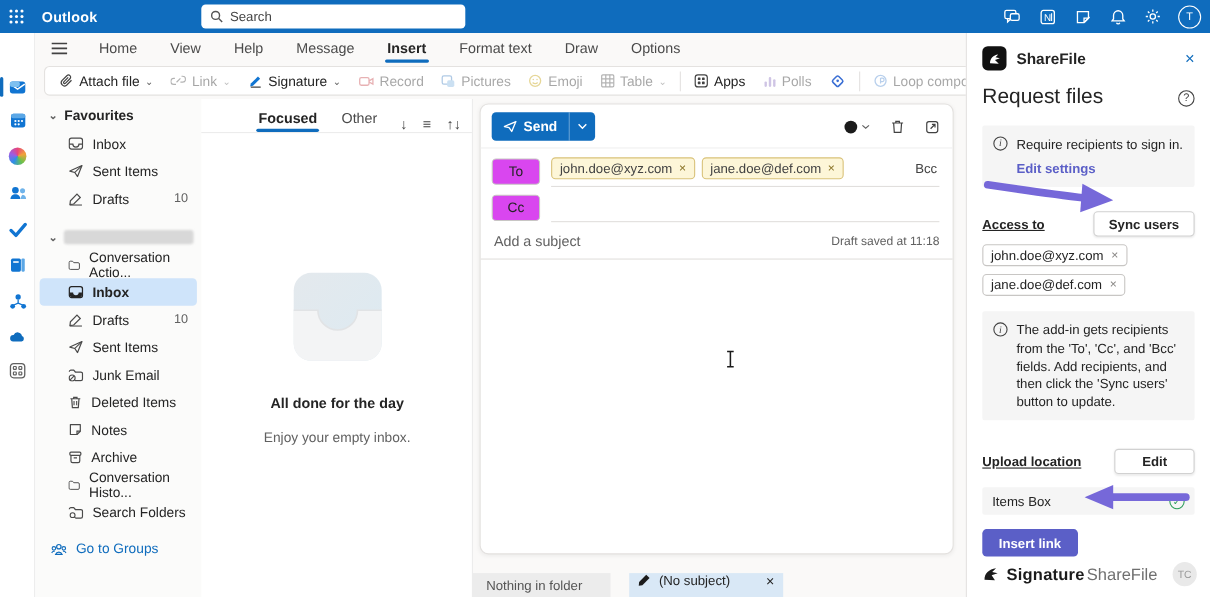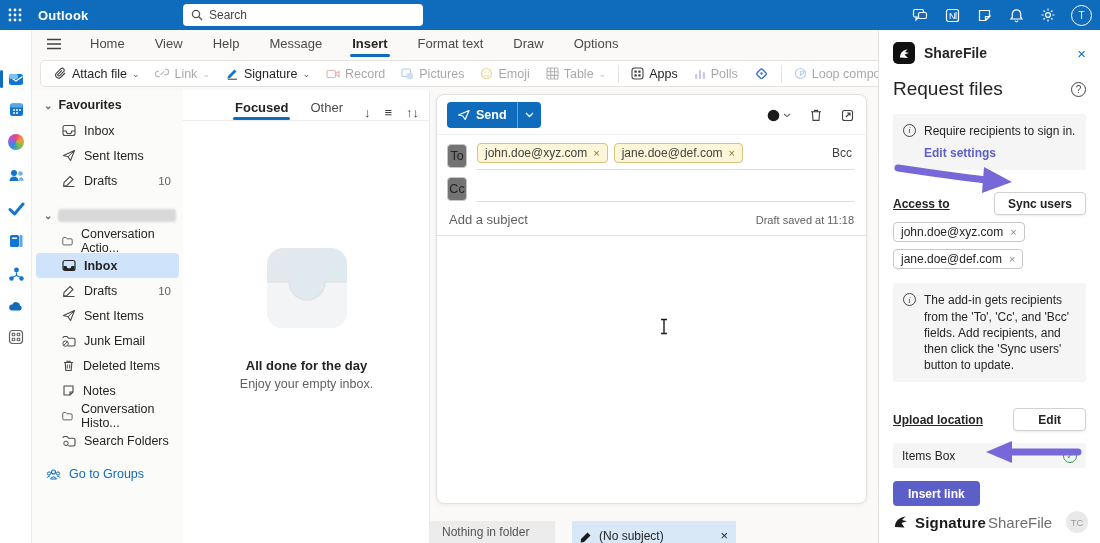--- a/index.html
+++ b/index.html
@@ -50,45 +50,45 @@
   
   .msglist { position:absolute; left:183px; top:90px; width:247px; height:453px; background:#fff; border-right:1px solid #ececec; }
   .ml-hdr { height:31px; border-bottom:1px solid #ececec; display:flex; align-items:flex-end; padding:0 10px 0 50px; gap:18px; font-size:13px; color:#4a4a4a; }
   .ml-tab { cursor:pointer; position:relative; padding:5px 2px; }
   .ml-tab.active { font-weight:bold; color:#242424; }
   .ml-tab.active::after { content:""; position:absolute; left:0; right:0; bottom:0px; height:3px; border-radius:2px; background:#0f6cbd; }
   .ml-icons { margin-left:auto; display:flex; gap:14px; color:#424242; font-size:13px; }
   .ml-icons span { cursor:pointer; }
   .empty { position:absolute; left:0; top:150px; width:247px; text-align:center; }
   .empty-title { font-size:13px; font-weight:bold; color:#242424; margin-top:18px; }
-  .empty-sub { font-size:12.5px; color:#616161; margin-top:4px; }
+  .empty-sub { font-size:12.5px; color:#616161; margin-top:17px; }
 
   
   .compose { position:absolute; left:436px; top:94px; width:431px; height:410px; background:#fff; border:1px solid #e3e1df; border-radius:8px; box-shadow:0 1px 4px rgba(0,0,0,.06); }
   .c-hdr { display:flex; align-items:center; padding:7px 12px 6px 10px; border-bottom:1px solid #f0f0f0; }
   .send-btn { display:flex; align-items:center; background:#0f6cbd; color:#fff; border-radius:4px; height:26px; cursor:pointer; overflow:hidden; }
   .send-main { display:flex; align-items:center; gap:6px; padding:0 10px; font-size:12.5px; font-weight:bold; }
   .send-div { width:1px; height:26px; background:rgba(255,255,255,.35); }
   .send-chev { padding:0 7px; display:flex; align-items:center; }
   .c-hdr-icons { margin-left:auto; display:flex; align-items:center; gap:18px; color:#424242; }
   .c-hdr-icons .ic { cursor:pointer; display:flex; align-items:center; gap:3px; }
   .addr-row { display:flex; align-items:center; padding:6px 12px 0 10px; }
-  .addr-btn { width:20px; height:24px; border:1px solid #c8c6c4; border-radius:4px; background:#737373; font-size:12.5px; color:#242424; display:flex; align-items:center; justify-content:center; cursor:pointer; flex:none; }
+  .addr-btn { width:44px; height:24px; border:1px solid #c8c6c4; border-radius:4px; background:#d946ef; font-size:12.5px; color:#242424; display:flex; align-items:center; justify-content:center; cursor:pointer; flex:none; }
   .addr-field { flex:1; margin-left:10px; border-bottom:1px solid #e1dfdd; display:flex; align-items:center; gap:6px; padding:2px 0 6px 0; min-height:26px; }
   .chip { display:flex; align-items:center; gap:6px; background:#fdf6d8; border:1px solid #d9c27a; border-radius:4px; padding:2px 7px; font-size:12px; color:#424242; cursor:pointer; }
   .chip .x { color:#8a7427; font-size:11px; cursor:pointer; }
   .bcc { margin-left:auto; font-size:12px; color:#424242; cursor:pointer; padding-right:2px; }
   .subj-row { display:flex; align-items:center; padding:10px 12px 8px 12px; border-bottom:1px solid #e1dfdd; }
   .subj-ph { font-size:13px; color:#616161; cursor:text; flex:1; }
   .draft-status { font-size:11px; color:#616161; }
   .c-body { position:relative; height:260px; cursor:text; }
 
   
   .bb-tab1 { position:absolute; left:430px; top:521px; height:22px; background:#ececec; color:#555; font-size:12px; display:flex; align-items:center; padding:0 26px 0 12px; cursor:default; }
-  .bb-tab2 { position:absolute; left:572px; top:521px; height:22px; width:164px; background:#d9e8f6; color:#242424; font-size:12px; display:flex; align-items:flex-end; gap:7px; padding:0 8px; cursor:pointer; }
+  .bb-tab2 { position:absolute; left:572px; top:521px; height:22px; width:140px; background:#d9e8f6; color:#242424; font-size:12px; display:flex; align-items:flex-start; gap:7px; padding:0 8px; cursor:pointer; }
   .bb-x { margin-left:auto; color:#242424; font-size:13px; cursor:pointer; }
 
   
   .panel { position:absolute; left:878px; top:30px; width:222px; height:513px; background:#fff; border-left:1px solid #e4e2e0; font-size:12px; color:#242424; }
   .p-inner { padding:12px 14px 0 14px; }
   .p-hdr { display:flex; align-items:center; gap:9px; }
   .sf-logo { width:22px; height:22px; border-radius:5px; background:#111; display:flex; align-items:center; justify-content:center; flex:none; }
   .p-title { font-size:14px; font-weight:bold; }
   .p-close { margin-left:auto; color:#0f6cbd; font-size:15px; cursor:pointer; }
   .p-heading-row { display:flex; align-items:center; margin-top:14px; }
@@ -447,20 +447,27 @@
     <span>Deleted Items</span>
   </div>
   <div class="side-item">
     <svg class="ic" width="13" height="13" viewBox="0 0 13 13">
         <path d="M2 2h9v6l-3 3H2z" fill="none" stroke="#4a4a4a" stroke-width="1.1" stroke-linejoin="round"></path>
         <path d="M11 8H8v3" fill="none" stroke="#4a4a4a" stroke-width="1.1"></path>
       </svg>
     <span>Notes</span>
   </div>
   <div class="side-item">
+    <svg class="ic" width="13" height="13" viewBox="0 0 13 13">
+        <rect x="1.5" y="2" width="10" height="3" rx="1" fill="none" stroke="#4a4a4a" stroke-width="1.1"></rect>
+        <path d="M2.5 5v5A1.5 1.5 0 0 0 4 11.5h5A1.5 1.5 0 0 0 10.5 10V5M5 7.2h3" fill="none" stroke="#4a4a4a" stroke-width="1.1"></path>
+      </svg>
+    <span>Archive</span>
+  </div>
+  <div class="side-item">
     <svg class="ic" width="14" height="12" viewBox="0 0 14 12">
         <path d="M1 3a1.5 1.5 0 0 1 1.5-1.5H5l1.5 1.7h5A1.5 1.5 0 0 1 13 4.7V9.5A1.5 1.5 0 0 1 11.5 11h-9A1.5 1.5 0 0 1 1 9.5z" fill="none" stroke="#4a4a4a" stroke-width="1.1"></path>
       </svg>
     <span>Conversation Histo...</span>
   </div>
   <div class="side-item">
     <svg class="ic" width="14" height="12" viewBox="0 0 14 12">
         <path d="M1 3a1.5 1.5 0 0 1 1.5-1.5H5l1.5 1.7h5A1.5 1.5 0 0 1 13 4.7V9.5A1.5 1.5 0 0 1 11.5 11H7" fill="none" stroke="#4a4a4a" stroke-width="1.1"></path>
         <circle cx="4" cy="8.3" r="2.2" fill="none" stroke="#4a4a4a" stroke-width="1"></circle>
         <path d="M5.6 9.9 7 11.3" stroke="#4a4a4a" stroke-width="1"></path>

